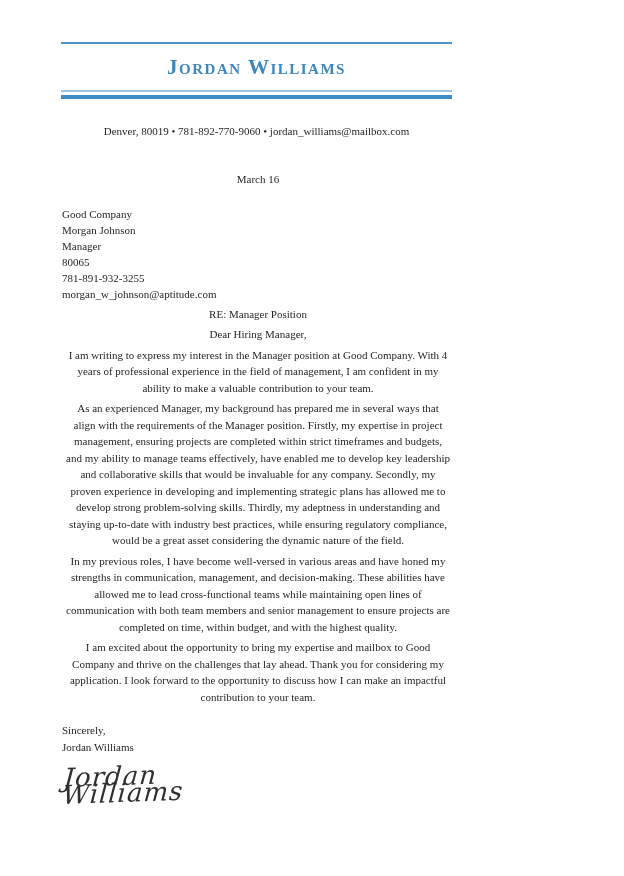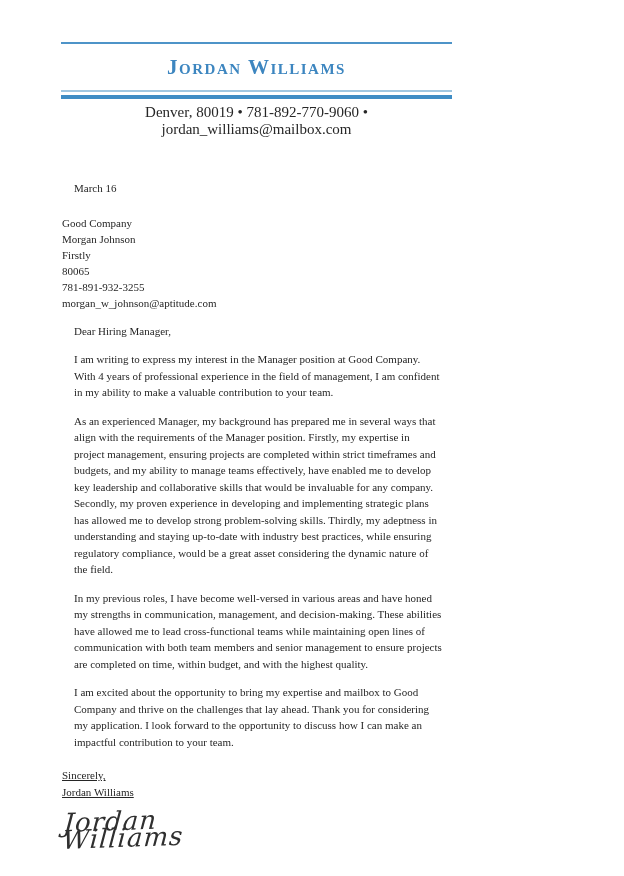--- a/index.html
+++ b/index.html
@@ -39,41 +39,41 @@
   .rule-thin {
     height: 2px;
     background: #9fc6e0;
     margin-bottom: 3px;
   }
   .rule-thick {
     height: 4px;
     background: #3e8cc4;
   }
   .contact {
-    margin-top: 5px;
-    font-size: 15px;
+    margin-top: 26px;
+    font-size: 11px;
     color: #262626;
   }
   
   .content {
     margin: 0 58px 0 62px;
     padding-top: 30px;
     font-size: 11px;
     line-height: 16.5px;
     text-align: left;
   }
-  .content p { margin: 12px; }
+  .content p { margin: 4px; text-align: center; }
   .date { margin: 0; }
   .recipient { margin-top: 18px; }
   .recipient div { line-height: 16px; }
   .subject { margin-top: 15px; }
   .salutation { margin-top: 17px; }
   .para { margin-top: 17px; font-family: Liberation Serif, serif; }
   .closing-block { margin-top: 17px; }
-  .closing-block div { line-height: 17px; text-decoration: underline; }
+  .closing-block div { line-height: 17px; }
   .signature {
     margin-top: 14px;
     font-family: "DejaVu Serif", serif;
     font-style: italic;
     font-size: 26px;
     letter-spacing: 1px;
     color: #2f2f2f;
     transform: rotate(-2deg) skewX(-6deg);
     transform-origin: left bottom;
     width: 220px;
@@ -94,26 +94,27 @@
     <div class="contact">Denver, 80019 • 781-892-770-9060 • jordan_williams@mailbox.com</div>
   </header>
 
   <main class="content">
 
     <p class="date">March 16</p>
 
     <div class="recipient">
       <div>Good Company</div>
       <div>Morgan Johnson</div>
-      <div>Firstly</div>
+      <div>Manager</div>
       <div>80065</div>
       <div>781-891-932-3255</div>
       <div>morgan_w_johnson@aptitude.com</div>
     </div>
 
+    <p class="subject">RE: Manager Position</p>
 
     <p class="salutation">Dear Hiring Manager,</p>
 
     <p class="para">I am writing to express my interest in the Manager position at Good Company. With 4 years of professional experience in the field of management, I am confident in my ability to make a valuable contribution to your team.</p>
     <p class="para">As an experienced Manager, my background has prepared me in several ways that align with the requirements of the Manager position. Firstly, my expertise in project management, ensuring projects are completed within strict timeframes and budgets, and my ability to manage teams effectively, have enabled me to develop key leadership and collaborative skills that would be invaluable for any company. Secondly, my proven experience in developing and implementing strategic plans has allowed me to develop strong problem-solving skills. Thirdly, my adeptness in understanding and staying up-to-date with industry best practices, while ensuring regulatory compliance, would be a great asset considering the dynamic nature of the field.</p>
     <p class="para">In my previous roles, I have become well-versed in various areas and have honed my strengths in communication, management, and decision-making. These abilities have allowed me to lead cross-functional teams while maintaining open lines of communication with both team members and senior management to ensure projects are completed on time, within budget, and with the highest quality.</p>
     <p class="para">I am excited about the opportunity to bring my expertise and mailbox to Good Company and thrive on the challenges that lay ahead. Thank you for considering my application. I look forward to the opportunity to discuss how I can make an impactful contribution to your team.</p>
 
     <div class="closing-block">
       <div>Sincerely,</div>

